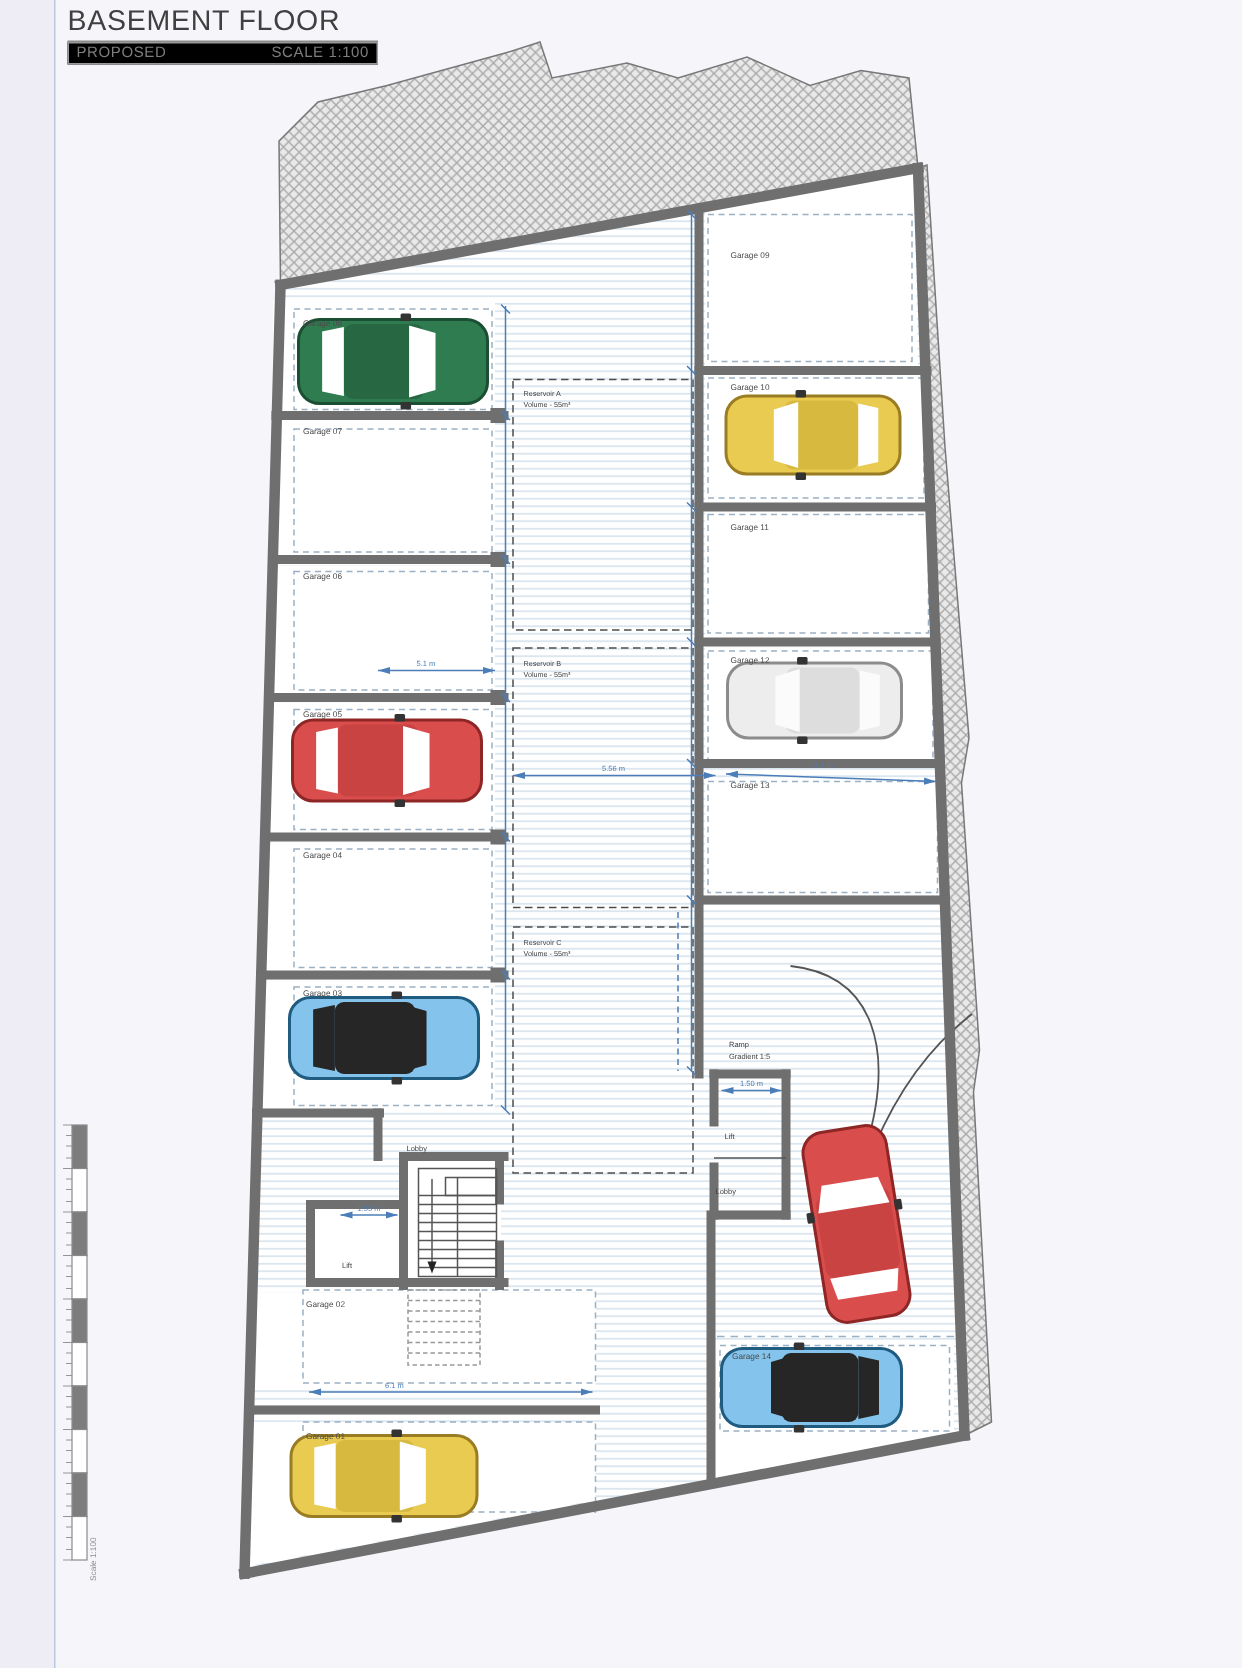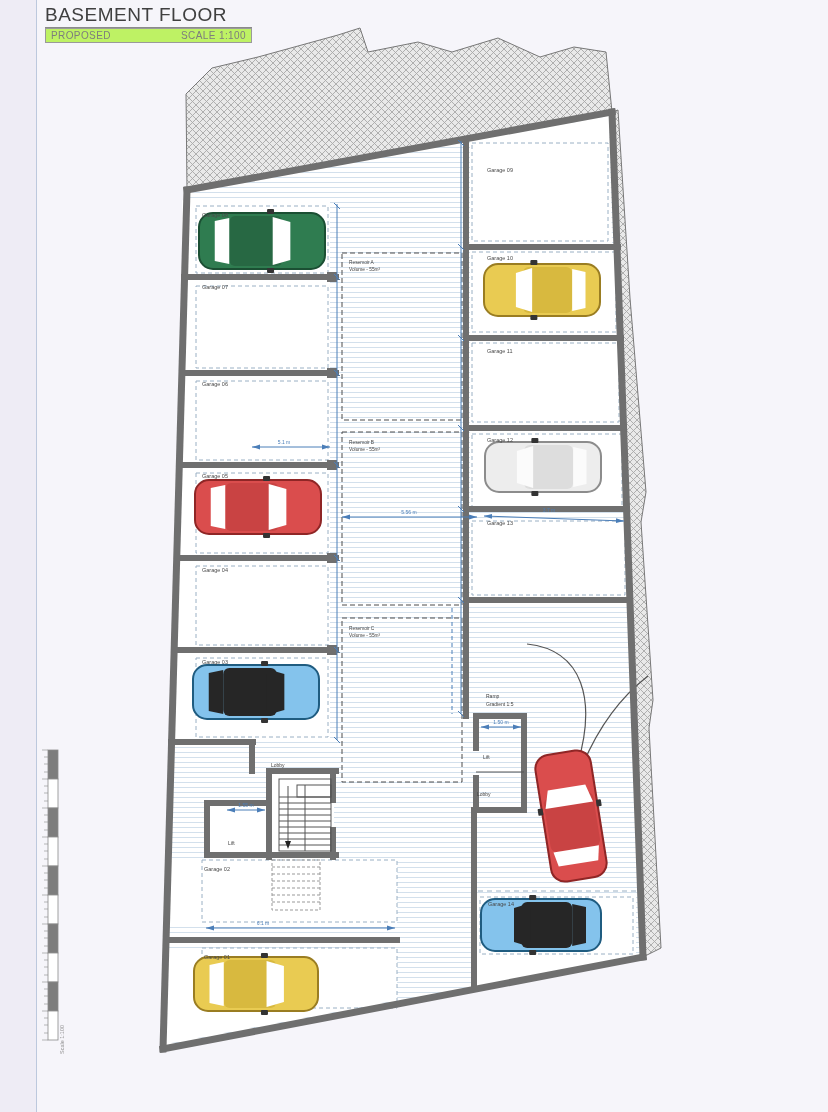--- a/index.html
+++ b/index.html
@@ -8,21 +8,21 @@
     background:#f6f5fa;font-family:"Liberation Sans",sans-serif;
   }
   .left-strip{position:absolute;left:0;top:0;width:36px;height:1112px;background:#eeecf5;}
   .frame-line{position:absolute;left:36px;top:0;width:1px;height:1112px;background:#bcc8dd;}
   .title-block{position:absolute;left:45px;top:4px;width:207px;}
   .tb-title{
     font-size:19px;letter-spacing:.5px;color:#404040;
     border-bottom:1.5px solid #8a8a8a;padding-bottom:1px;
   }
   .tb-row{
-    border:1px solid #9a9a9a;background:#bef264;margin-top:0;
+    border:1px solid #9a9a9a;background:#000000;margin-top:0;
     display:flex;justify-content:space-between;align-items:center;
     font-size:10px;color:#7d7d7d;padding:1px 5px;letter-spacing:.4px;
   }
   svg{position:absolute;left:0;top:0;}
   text{font-family:"Liberation Sans",sans-serif;}
   .gl{font-size:5.5px;fill:#4a4a4a;}
   .rl{font-size:4.8px;fill:#3f3f3f;}
   .rm{font-size:5px;fill:#3f3f3f;}
   .dt{font-size:5px;fill:#4b7eb8;text-anchor:middle;}
   .sc{font-size:5.5px;fill:#8f8f8f;}

